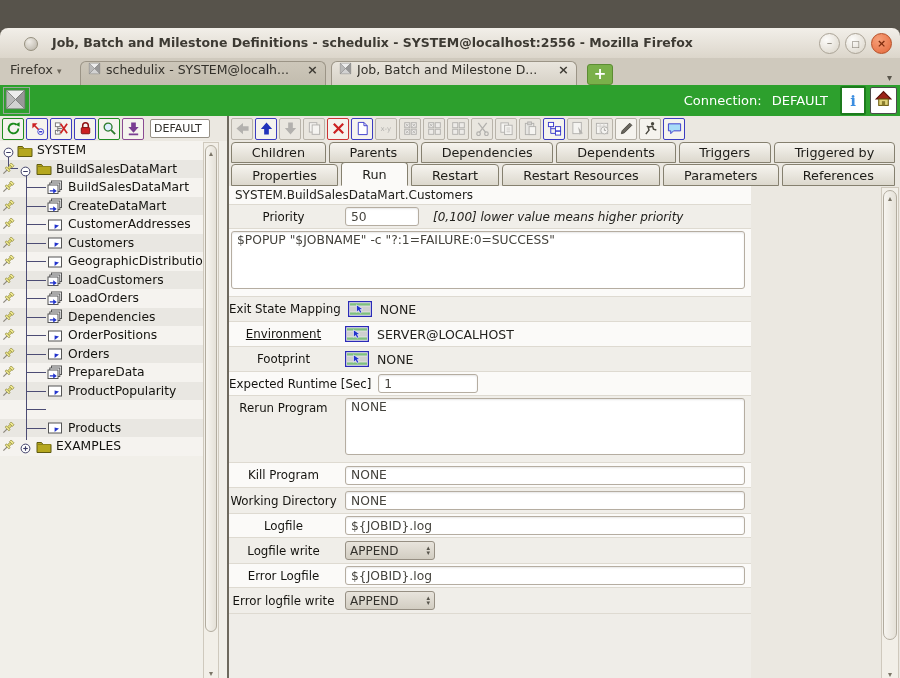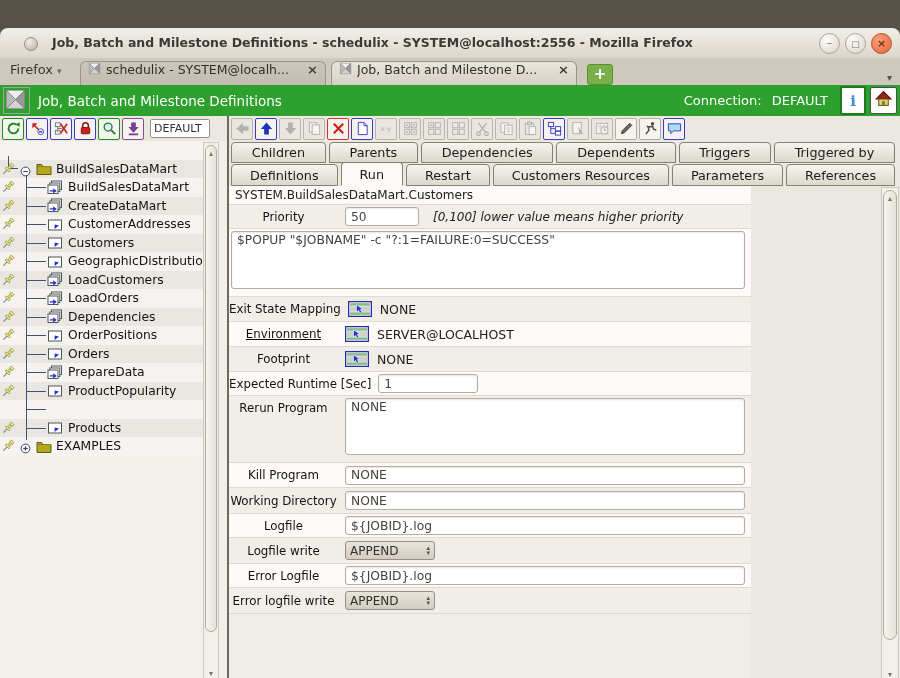--- a/index.html
+++ b/index.html
@@ -155,21 +155,20 @@
 
   <div class="appheader">
     <span class="applogo">
         <svg width="23" height="23" viewBox="0 0 16 16">
           <path d="M1.5 1.5L8 8 1.5 14.5z" fill="#b9b9b9" stroke="#777" stroke-width=".5"></path>
           <path d="M1.5 1.5L8 8l6.5-6.5z" fill="#ececec" stroke="#777" stroke-width=".5"></path>
           <path d="M14.5 1.5L8 8l6.5 6.5z" fill="#989898" stroke="#777" stroke-width=".5"></path>
           <path d="M1.5 14.5L8 8l6.5 6.5z" fill="#d2d2d2" stroke="#777" stroke-width=".5"></path>
         </svg>
       </span>
-    <span class="apptitle">Job, Batch and Milestone Definitions</span>
     <span class="connwrap">
       <span class="connlabel">Connection:</span>
       <span class="connvalue">DEFAULT</span>
       <span class="hbtn">
           <span class="infoglyph">i</span>
         </span>
       <span class="hbtn home">
           <span class="homeglyph"><svg width="17" height="17" viewBox="0 0 16 16">
               <path d="M1 8.5L8 1.5l7 7z" fill="#9c2418" stroke="#5e140c"></path>
               <rect x="3.5" y="8.5" width="9" height="6" fill="#e0d37a" stroke="#6b5b10"></rect>
@@ -389,20 +388,31 @@
         <div class="tline" style="left: 26px; top: 120px; width: 20px; height: 1px;"></div>
         <div class="tline" style="left: 26px; top: 138.5px; width: 20px; height: 1px;"></div>
         <div class="tline" style="left: 26px; top: 157px; width: 20px; height: 1px;"></div>
         <div class="tline" style="left: 26px; top: 175.5px; width: 20px; height: 1px;"></div>
         <div class="tline" style="left: 26px; top: 194px; width: 20px; height: 1px;"></div>
         <div class="tline" style="left: 26px; top: 212.5px; width: 20px; height: 1px;"></div>
         <div class="tline" style="left: 26px; top: 231px; width: 20px; height: 1px;"></div>
         <div class="tline" style="left: 26px; top: 249.5px; width: 20px; height: 1px;"></div>
         <div class="tline" style="left: 26px; top: 268px; width: 20px; height: 1px;"></div>
         <div class="tline" style="left: 26px; top: 286.5px; width: 20px; height: 1px;"></div>
+        <div class="trow" style="top: 0px; height: 18.5px;">
+          <div class="" style="position: absolute; left: 2px; top: 3px;"><svg width="13" height="13" viewBox="0 0 16 16">
+              <circle cx="8" cy="8" r="5.4" fill="#fff" stroke="#3d3d66" stroke-width="1.2"></circle>
+              <line x1="5.2" y1="8" x2="10.8" y2="8" stroke="#3d3d66" stroke-width="1.4"></line>
+            </svg></div>
+          <div class="" style="position: absolute; left: 17px; top: 1.5px;"><svg width="16" height="16" viewBox="0 0 16 16">
+              <path d="M1 13.5v-10h4.5L7 5.5h8v8z" fill="#b5a71e" stroke="#5f5a10"></path>
+              <path d="M1 5.5h14" stroke="#8d831a"></path>
+            </svg></div>
+          <div class="tlabeltx" style="left: 37px; line-height: 18.5px;">SYSTEM</div>
+        </div>
         <div class="trow" style="top: 18.5px; height: 18.5px;">
           <div class="" style="position: absolute; left: 0px; top: 1px;"><svg width="16" height="16" viewBox="0 0 16 16">
               <g transform="rotate(45 8 8)">
                 <rect x="6" y="1.5" width="4" height="2.4" fill="#f0ea8c" stroke="#9a9452" stroke-width=".8"></rect>
                 <rect x="6.8" y="3.9" width="2.4" height="3.6" fill="#e4dd6a" stroke="#9a9452" stroke-width=".8"></rect>
                 <rect x="5.2" y="7.5" width="5.6" height="2" rx="1" fill="#f0ea8c" stroke="#9a9452" stroke-width=".8"></rect>
                 <line x1="8" y1="9.5" x2="8" y2="14.5" stroke="#8a867c" stroke-width="1.2"></line>
               </g>
             </svg></div>
           <div class="" style="position: absolute; left: 19px; top: 3px;"><svg width="13" height="13" viewBox="0 0 16 16">
@@ -655,24 +665,24 @@
   <div class="main">
     <div class="navrow navrow1">
         <div class="ntab">Children</div>
         <div class="ntab">Parents</div>
         <div class="ntab">Dependencies</div>
         <div class="ntab">Dependents</div>
         <div class="ntab">Triggers</div>
         <div class="ntab">Triggered by</div>
       </div>
     <div class="navrow navrow2">
-        <div class="ntab">Definitions</div>
+        <div class="ntab">Properties</div>
         <div class="ntab active">Run</div>
         <div class="ntab">Restart</div>
-        <div class="ntab">Customers Resources</div>
+        <div class="ntab">Restart Resources</div>
         <div class="ntab">Parameters</div>
         <div class="ntab">References</div>
       </div>
 
     <div class="formview">
       <div class="frow ftitle">SYSTEM.BuildSalesDataMart.Customers</div>
 
       <div class="frow g" style="height:24px">
         <div class="flabel">
             <span>Priority</span>

